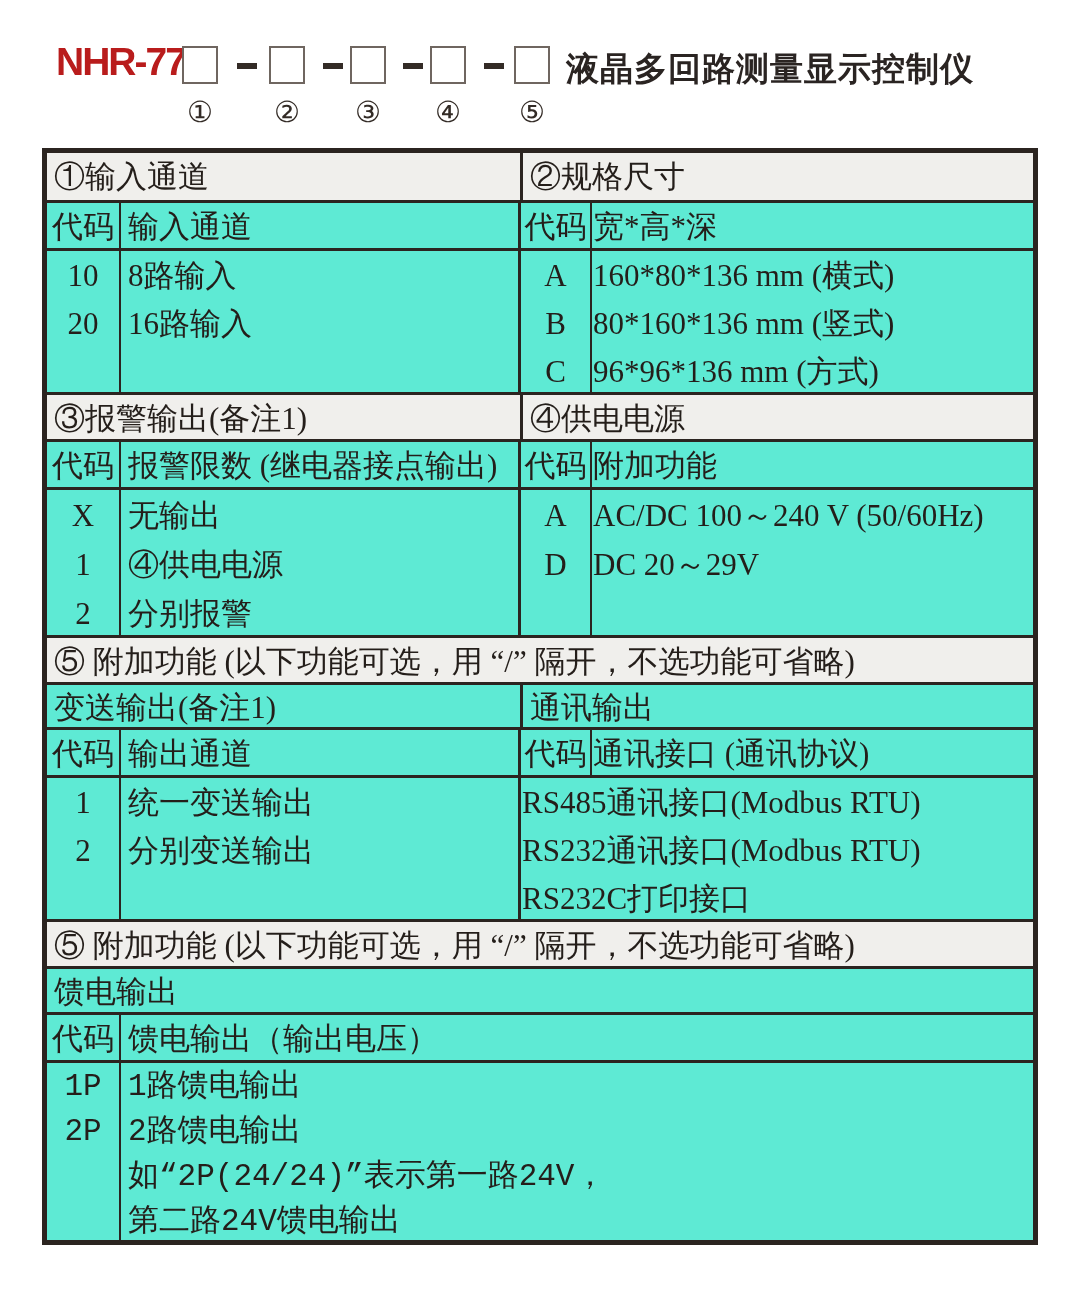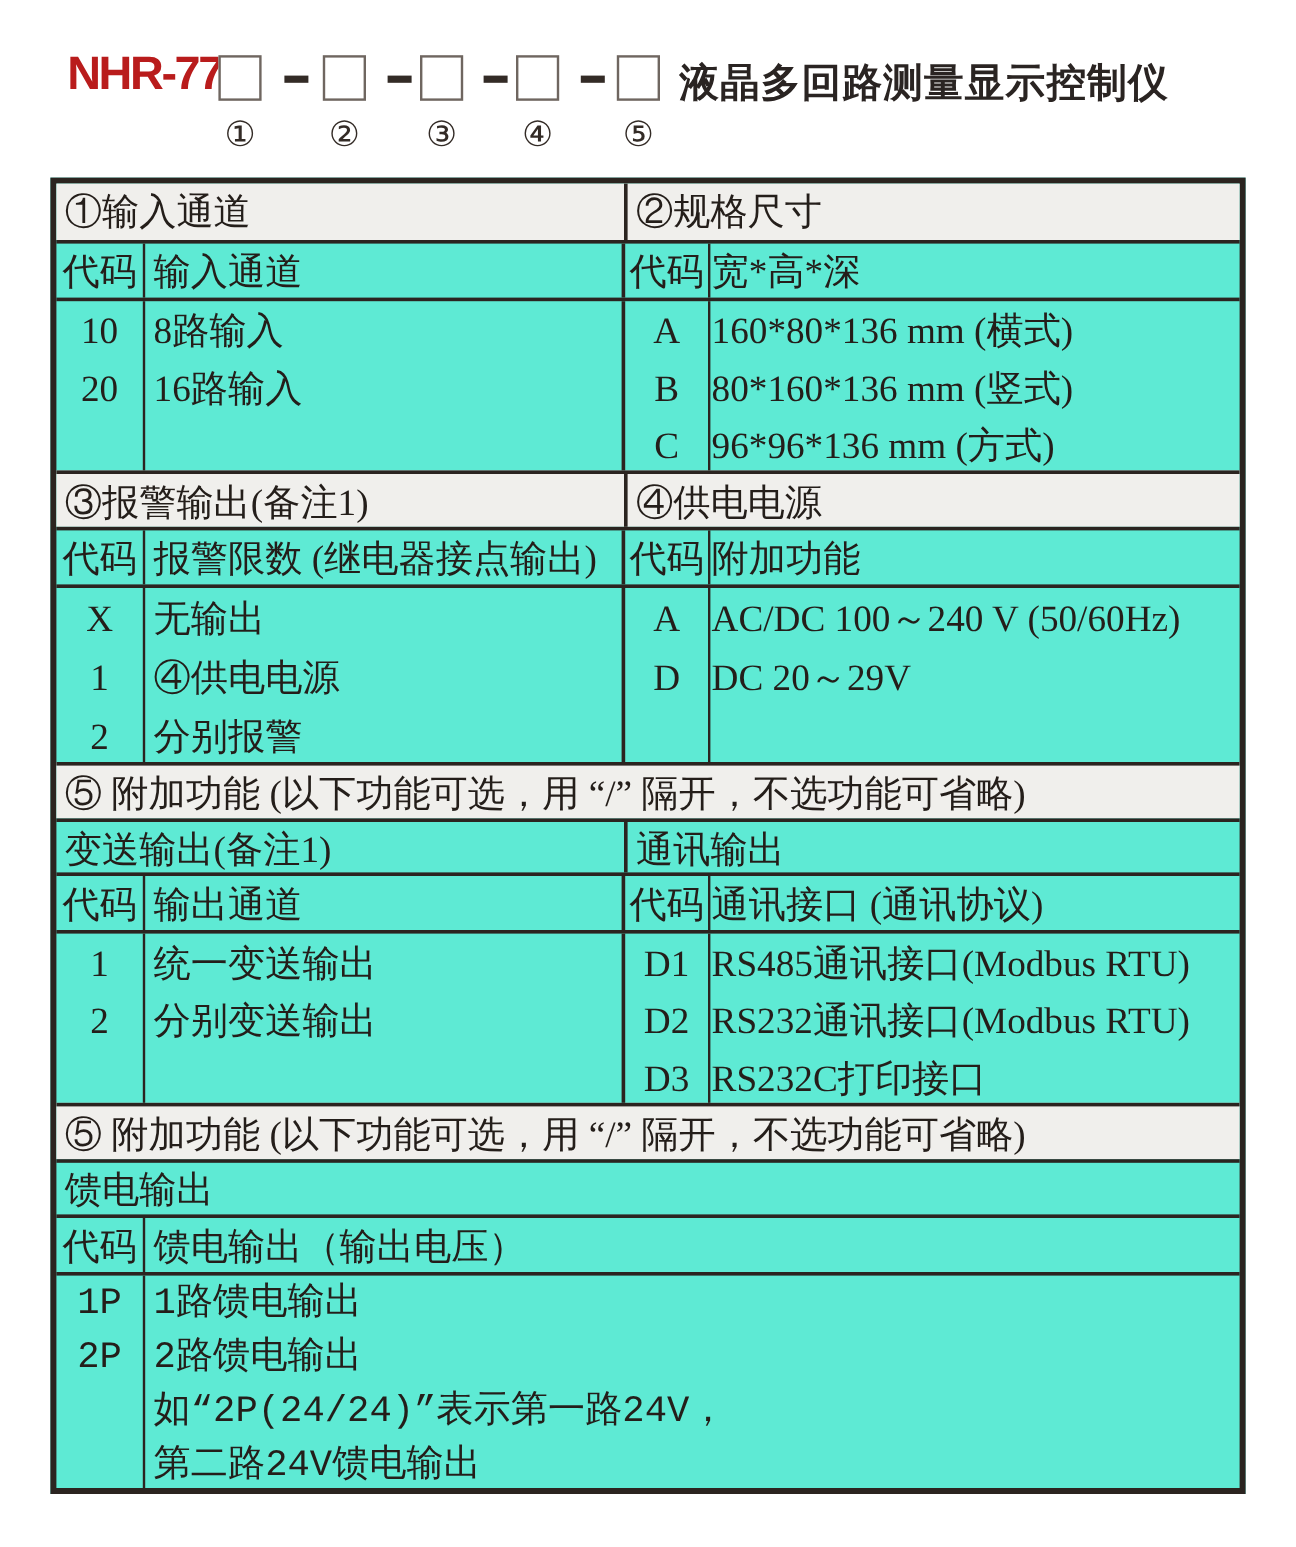--- a/index.html
+++ b/index.html
@@ -189,25 +189,20 @@
 
     <div class="row body-c">
       <div class="cell cl pt">
         <div class="bline">1</div>
         <div class="bline">2</div>
       </div>
       <div class="cell dl pt">
         <div class="bline">统一变送输出</div>
         <div class="bline">分别变送输出</div>
       </div>
-      <div class="cell cr pt">
-        <div class="bline">D1</div>
-        <div class="bline">D2</div>
-        <div class="bline">D3</div>
-      </div>
       <div class="cell dr pt">
         <div class="bline">RS485通讯接口(Modbus RTU)</div>
         <div class="bline">RS232通讯接口(Modbus RTU)</div>
         <div class="bline">RS232C打印接口</div>
       </div>
     </div>
 
     <div class="row h-band band-bg">
       <div class="cell full">⑤ 附加功能 (以下功能可选，用 “/” 隔开，不选功能可省略)</div>
     </div>

